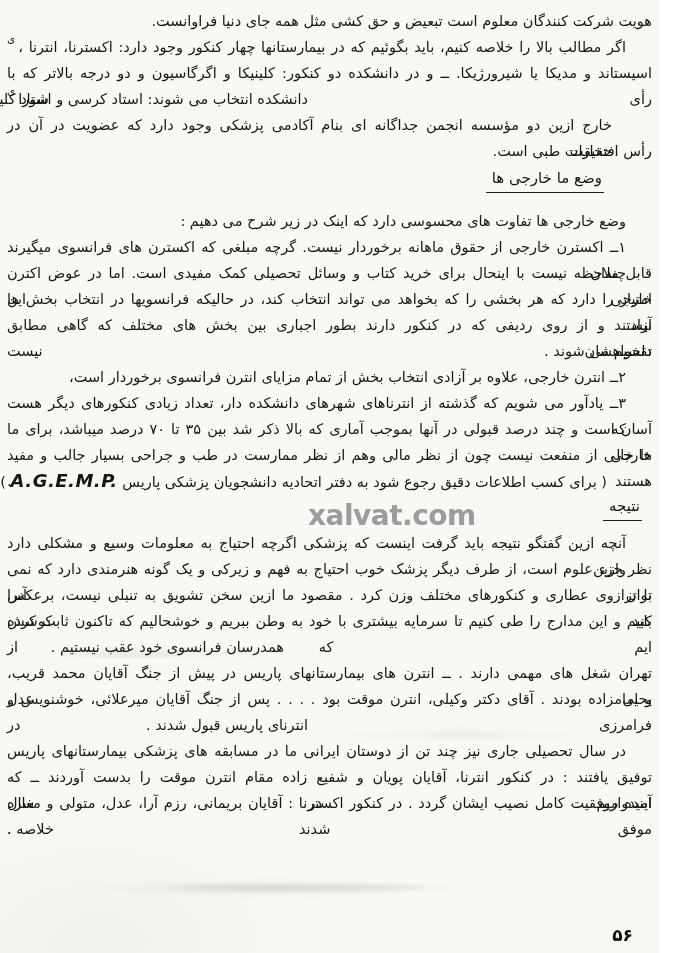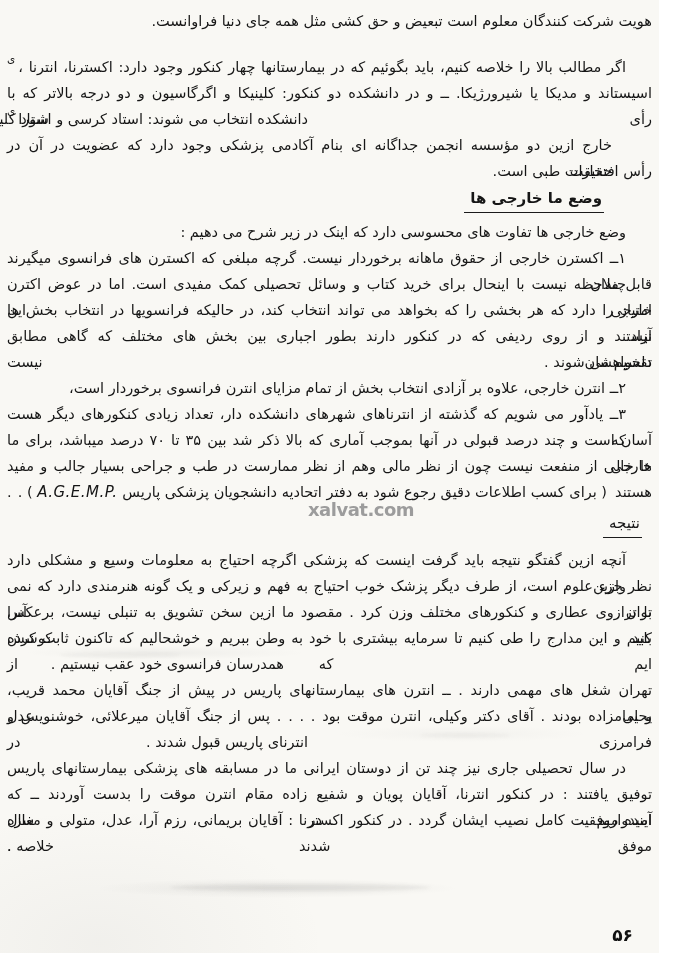--- a/index.html
+++ b/index.html
@@ -43,62 +43,62 @@
     border-bottom:1.6px solid #1b1b1b;
     padding:0 2px 2px 6px;
   }
   .sup{
     position:relative;top:-10px;
     font-size:10.5px;line-height:10px;
     margin-right:3px;
   }
   .latin{
     direction:ltr;unicode-bidi:embed;
-    font-weight:normal;font-style:italic;
-    font-size:15px;letter-spacing:0.5px;
+    font-weight:bold;font-style:italic;
+    font-size:18px;letter-spacing:0.5px;
   }
   .watermark{
     position:absolute;left:308px;top:499px;
-    font-size:18px;font-weight:bold;
+    font-size:28px;font-weight:bold;
     color:#9c9c9c;letter-spacing:-0.5px;
     direction:ltr;
   }
   .page-number{
     position:absolute;right:26px;top:925px;
     font-size:17px;font-weight:bold;
     letter-spacing:5px;color:#111;
     direction:rtl;
   }
   .smudge{position:absolute;background:rgba(110,110,110,0.10);border-radius:50%;filter:blur(1.5px);}
 </style>
 </head>
 <body>
 
 <div class="page">
 
   <div class="text-block">
       <div class="line body a-right"><span class="line-text">هویت شرکت کنندگان معلوم است تبعیض و حق کشی مثل همه جای دنیا فراوانست.</span></div>
-      <div class="line body a-justify" style="padding-right: 26px; margin-top: 20px;"><span class="line-text">اگر مطالب بالا را خلاصه کنیم، باید بگوئیم که در بیمارستانها چهار کنکور وجود دارد: اکسترنا، انترنا ،</span><span class="sup">ی</span></div>
+      <div class="line body a-justify" style="padding-right: 26px;"><span class="line-text">اگر مطالب بالا را خلاصه کنیم، باید بگوئیم که در بیمارستانها چهار کنکور وجود دارد: اکسترنا، انترنا ،</span><span class="sup">ی</span></div>
       <div class="line body a-justify"><span class="line-text">اسیستاند و مدیکا یا شیرورژیکا. ــ و در دانشکده دو کنکور: کلینیکا و اگرگاسیون و دو درجه بالاتر که با رأی شورا</span><span class="sup">ی</span></div>
       <div class="line body a-right" style="margin-right: 344px;"><span class="line-text">دانشکده انتخاب می شوند: استاد کرسی و استاد کلینیک.</span></div>
       <div class="line body a-justify" style="padding-right: 40px;"><span class="line-text">خارج ازین دو مؤسسه انجمن جداگانه ای بنام آکادمی پزشکی وجود دارد که عضویت در آن در حقیقت</span></div>
       <div class="line body a-right"><span class="line-text">رأس افتخارات طبی است.</span></div>
-      <div class="line heading" style="margin-right: 48px; margin-top: 2px; margin-bottom: 5px; font-weight: bold;"><span class="heading-text">وضع ما خارجی ها</span></div>
+      <div class="line heading" style="margin-right: 48px; margin-top: 2px; margin-bottom: 14px;"><span class="heading-text">وضع ما خارجی ها</span></div>
       <div class="line body a-right" style="padding-right: 26px;"><span class="line-text">وضع خارجی ها تفاوت های محسوسی دارد که اینک در زیر شرح می دهیم :</span></div>
       <div class="line body a-justify" style="padding-right: 26px;"><span class="line-text">۱ــ اکسترن خارجی از حقوق ماهانه برخوردار نیست. گرچه مبلغی که اکسترن های فرانسوی میگیرند چندان</span></div>
       <div class="line body a-justify"><span class="line-text">قابل ملاحظه نیست با اینحال برای خرید کتاب و وسائل تحصیلی کمک مفیدی است. اما در عوض اکترن خارجی این</span></div>
       <div class="line body a-justify"><span class="line-text">امتیاز را دارد که هر بخشی را که بخواهد می تواند انتخاب کند، در حالیکه فرانسویها در انتخاب بخش ها آزاد</span></div>
       <div class="line body a-justify"><span class="line-text">نیستند و از روی ردیفی که در کنکور دارند بطور اجباری بین بخش های مختلف که گاهی مطابق دلخواهشان نیست</span></div>
       <div class="line body a-right"><span class="line-text">تقسیم می شوند .</span></div>
       <div class="line body a-right" style="padding-right: 26px;"><span class="line-text">۲ــ انترن خارجی، علاوه بر آزادی انتخاب بخش از تمام مزایای انترن فرانسوی برخوردار است،</span></div>
       <div class="line body a-justify" style="padding-right: 26px;"><span class="line-text">۳ــ یادآور می شویم که گذشته از انترناهای شهرهای دانشکده دار، تعداد زیادی کنکورهای دیگر هست که</span></div>
       <div class="line body a-justify"><span class="line-text">آسان است و چند درصد قبولی در آنها بموجب آماری که بالا ذکر شد بین ۳۵ تا ۷۰ درصد میباشد، برای ما خارجی</span></div>
       <div class="line body a-justify"><span class="line-text">ها خالی از منفعت نیست چون از نظر مالی وهم از نظر ممارست در طب و جراحی بسیار جالب و مفید هستند .</span></div>
       <div class="line body a-right" style="padding-right: 45px;"><span class="line-text">( برای کسب اطلاعات دقیق رجوع شود به دفتر اتحادیه دانشجویان پزشکی پاریس <span class="latin">A.G.E.M.P.</span> ) .</span></div>
-      <div class="line heading" style="margin-right: 10px; margin-top: 6px; margin-bottom: 8px;"><span class="heading-text">نتیجه</span></div>
+      <div class="line heading" style="margin-right: 10px; margin-bottom: 8px;"><span class="heading-text">نتیجه</span></div>
       <div class="line body a-justify" style="padding-right: 26px;"><span class="line-text">آنچه ازین گفتگو نتیجه باید گرفت اینست که پزشکی اگرچه احتیاج به معلومات وسیع و مشکلی دارد وازین</span></div>
       <div class="line body a-justify"><span class="line-text">نظر جزء علوم است، از طرف دیگر پزشک خوب احتیاج به فهم و زیرکی و یک گونه هنرمندی دارد که نمی توان آنرا</span></div>
       <div class="line body a-justify"><span class="line-text">با ترازوی عطاری و کنکورهای مختلف وزن کرد . مقصود ما ازین سخن تشویق به تنبلی نیست، برعکس باید کوشش</span></div>
       <div class="line body a-justify"><span class="line-text">کنیم و این مدارج را طی کنیم تا سرمایه بیشتری با خود به وطن ببریم و خوشحالیم که تاکنون ثابت کرده ایم که از</span></div>
       <div class="line body a-right" style="margin-right: 368px;"><span class="line-text">همدرسان فرانسوی خود عقب نیستیم .</span></div>
       <div class="line body a-justify"><span class="line-text">تهران شغل های مهمی دارند . ــ انترن های بیمارستانهای پاریس در پیش از جنگ آقایان محمد قریب، یحیی عدل</span></div>
       <div class="line body a-justify"><span class="line-text">و امامزاده بودند . آقای دکتر وکیلی، انترن موقت بود . . . . پس از جنگ آقایان میرعلائی، خوشنویس و فرامرزی در</span></div>
       <div class="line body a-right" style="margin-right: 344px;"><span class="line-text">انترنای پاریس قبول شدند .</span></div>
       <div class="line body a-justify" style="padding-right: 26px;"><span class="line-text">در سال تحصیلی جاری نیز چند تن از دوستان ایرانی ما در مسابقه های پزشکی بیمارستانهای پاریس</span></div>
       <div class="line body a-justify"><span class="line-text">توفیق یافتند : در کنکور انترنا، آقایان پویان و شفیع زاده مقام انترن موقت را بدست آوردند ــ که امیدواریم در سال</span></div>

